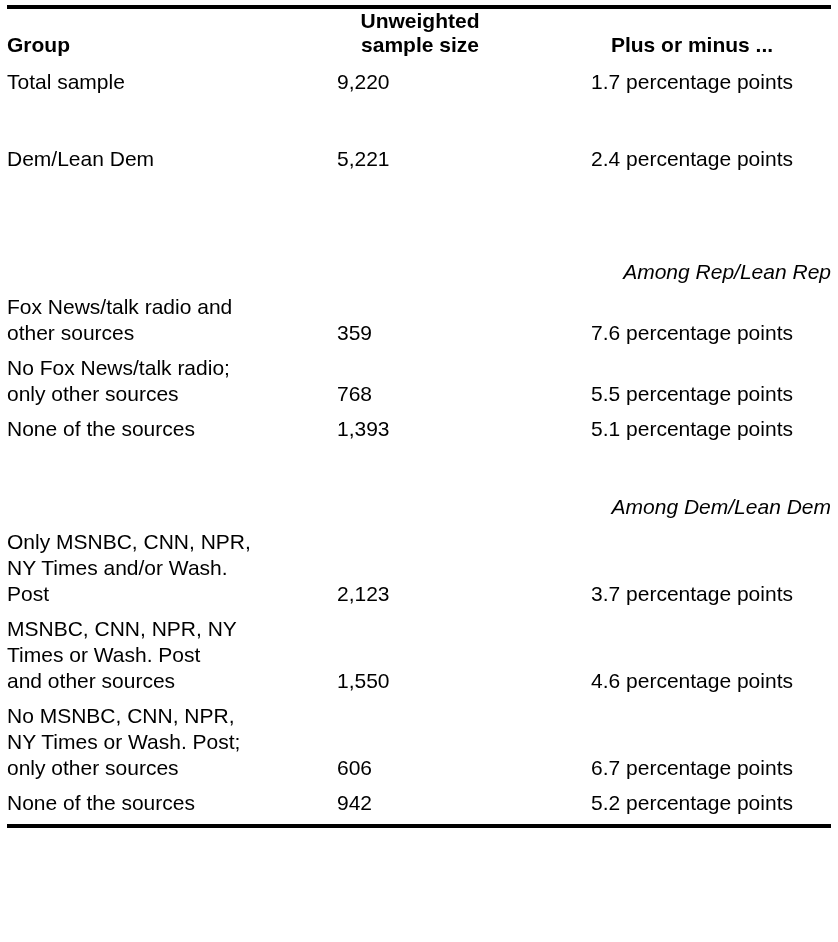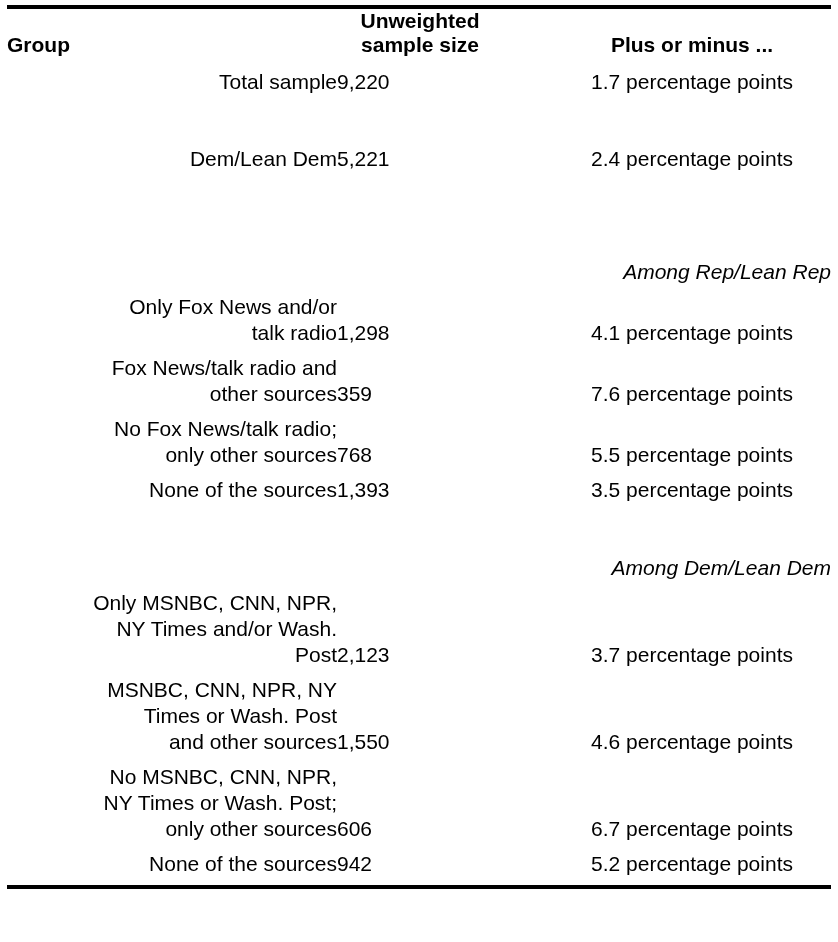--- a/index.html
+++ b/index.html
@@ -42,21 +42,21 @@
     padding-bottom: 3px;
   }
   thead th.col-group { text-align: left; margin-top: 10px; }
   thead th.col-sample { text-align: center; }
   thead th.col-moe { text-align: center; padding-left: 50px; }
   tbody td {
     line-height: 26px;
     padding-top: 9px;
   }
   td.cell-label {
-    text-align: right;
+    text-align: left;
     white-space: pre-line;
   }
   td.cell-n { text-align: left; }
   td.cell-moe { text-align: center; padding-left: 50px; }
   tr.section-row td {
     font-style: italic;
     text-align: right;
   }
   tr.spacer-a td { height: 42px; padding: 0; }
   tr.spacer-b td { height: 78px; padding: 0; }
@@ -100,41 +100,35 @@
       </tr>
 
       <tr class="spacer-b">
           <td colspan="3"></td>
         </tr>
 
       <tr class="section-row">
         <td colspan="3">Among Rep/Lean Rep</td>
       </tr>
       <tr>
-        <td class="cell-label">Only Fox News and/or
-talk radio</td>
-        <td class="cell-n">1,298</td>
-        <td class="cell-moe">4.1 percentage points</td>
-      </tr>
-      <tr>
         <td class="cell-label">Fox News/talk radio and
 other sources</td>
         <td class="cell-n">359</td>
         <td class="cell-moe">7.6 percentage points</td>
       </tr>
       <tr>
         <td class="cell-label">No Fox News/talk radio;
 only other sources</td>
         <td class="cell-n">768</td>
         <td class="cell-moe">5.5 percentage points</td>
       </tr>
       <tr>
         <td class="cell-label">None of the sources</td>
         <td class="cell-n">1,393</td>
-        <td class="cell-moe">3.5 percentage points</td>
+        <td class="cell-moe">5.1 percentage points</td>
       </tr>
 
       <tr class="spacer-c">
           <td colspan="3"></td>
         </tr>
 
       <tr class="section-row">
         <td colspan="3">Among Dem/Lean Dem</td>
       </tr>
       <tr>

